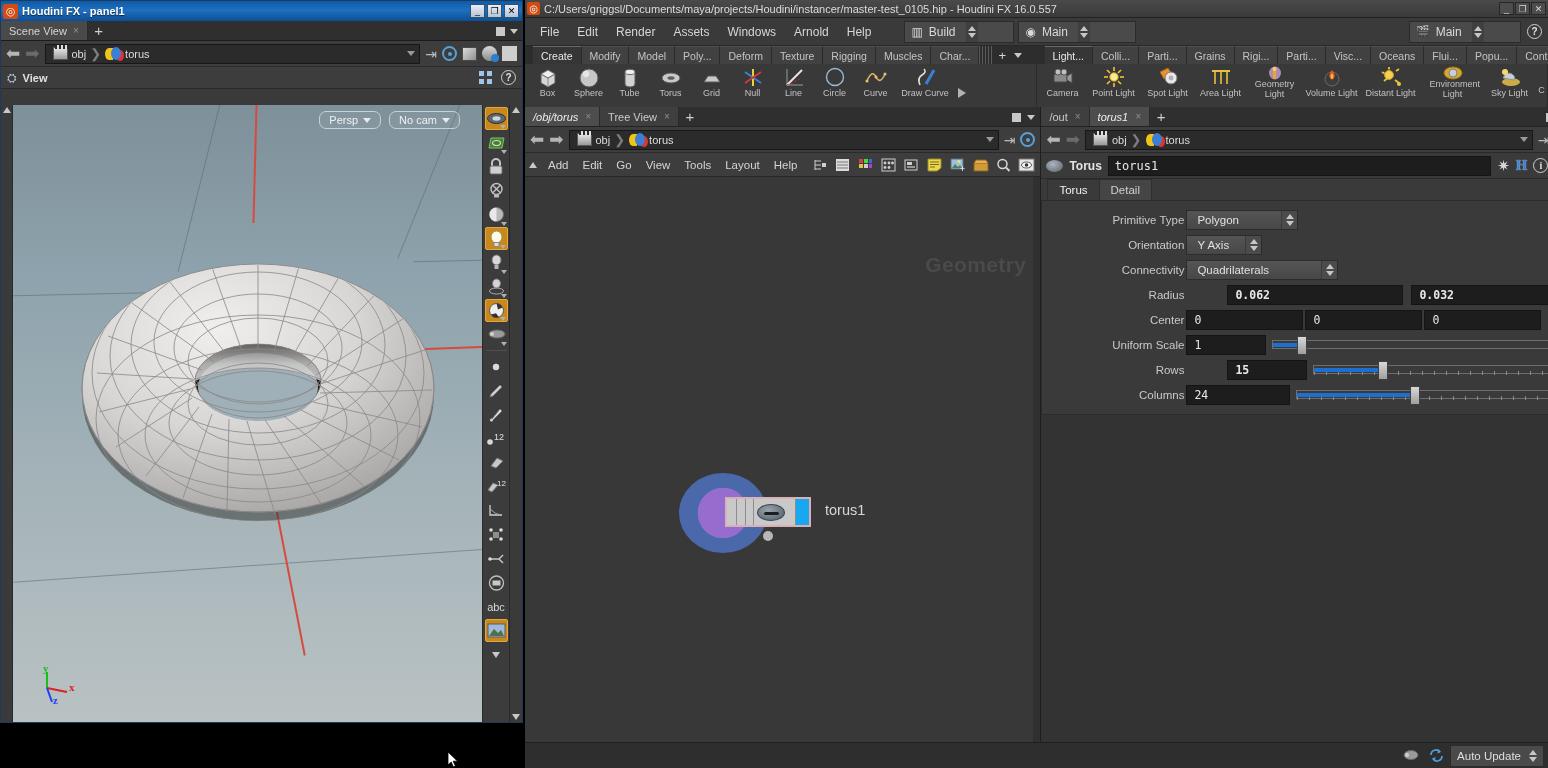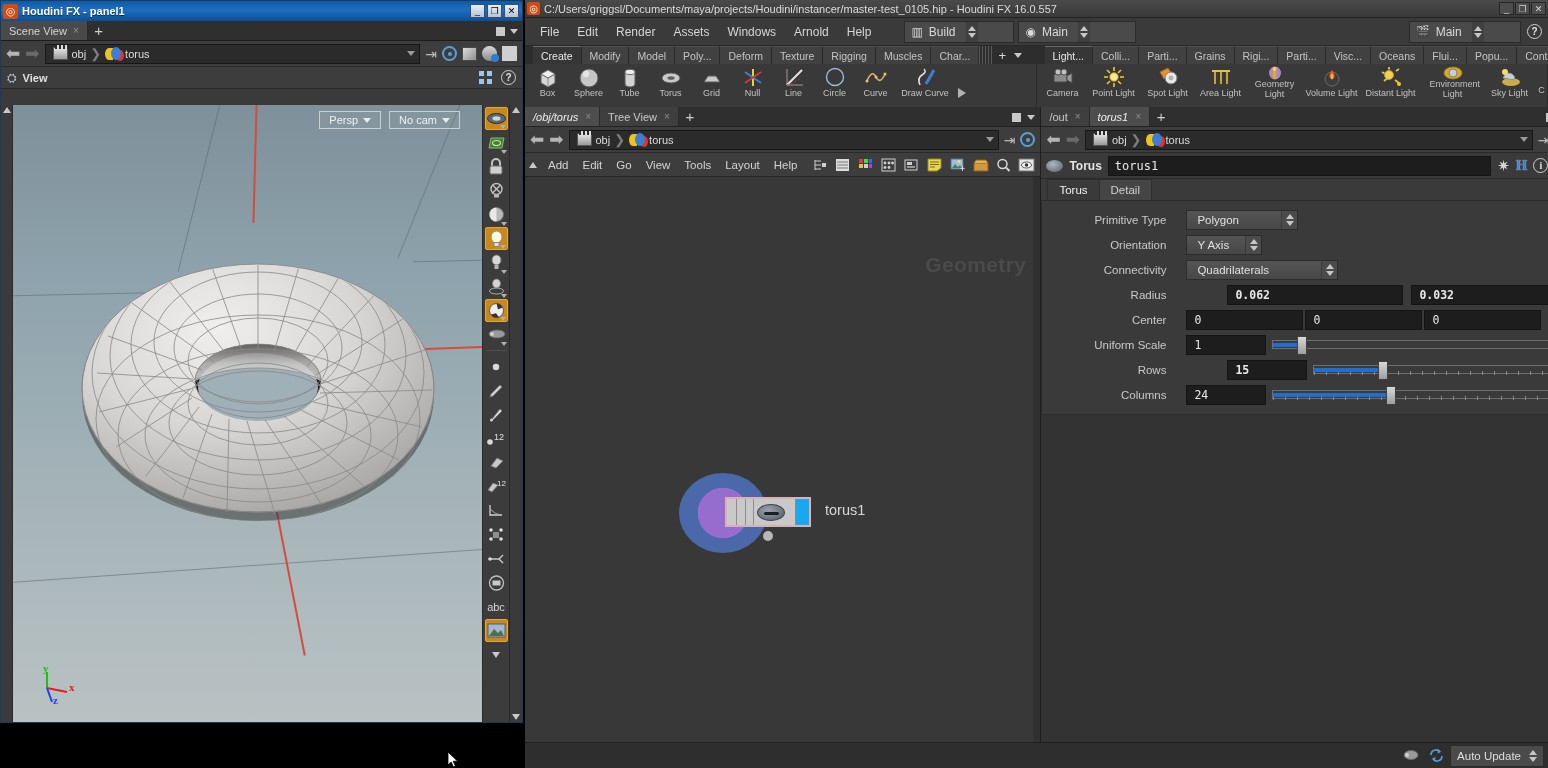--- a/index.html
+++ b/index.html
@@ -56,21 +56,21 @@
   .help-ico{width:15px;height:15px;border-radius:50%;border:1.5px solid #d0d0d0;display:flex;align-items:center;justify-content:center;font-size:10px;font-weight:bold;color:#e4e4e4;}
 
   .p1-body{position:absolute;left:0;top:104px;right:0;bottom:0;display:flex;}
   .vp-scroll-l{width:12px;background:#3a3a3a;border-right:1px solid #2a2a2a;display:flex;flex-direction:column;align-items:center;padding-top:2px;}
   .tri-up{width:0;height:0;border-left:4px solid transparent;border-right:4px solid transparent;border-bottom:6px solid #c8c8c8;}
   .tri-dn{width:0;height:0;border-left:4px solid transparent;border-right:4px solid transparent;border-top:6px solid #c8c8c8;}
 
   .viewport{position:relative;flex:1;overflow:hidden;
     background:linear-gradient(to bottom,#7e9099 0%,#8ea3ad 28%,#a4b3b8 62%,#b9c2c3 100%);}
   .vp-chips{position:absolute;right:22px;top:6px;display:flex;gap:8px;z-index:5;}
-  .chip{border:1px solid #c6d2d6;border-radius:0;padding:2px 9px;font-size:11px;color:#edf2f4;display:flex;align-items:center;gap:5px;background:rgba(255,255,255,.04);}
+  .chip{border:1px solid #c6d2d6;border-radius:7px;padding:2px 9px;font-size:11px;color:#edf2f4;display:flex;align-items:center;gap:5px;background:rgba(255,255,255,.04);}
   .chip .cd{width:0;height:0;border-left:4px solid transparent;border-right:4px solid transparent;border-top:5px solid #e4ecef;}
   .gridline{position:absolute;background:rgba(90,105,115,.55);}
   .axisline{position:absolute;background:#d64b3f;}
   .gizmo{position:absolute;left:26px;bottom:16px;width:46px;height:40px;}
   .gz-lbl{position:absolute;font-size:11px;font-weight:bold;font-family:"Liberation Serif",serif;}
 
   .vp-toolbar{width:27px;background:#3c3c3c;border-left:1px solid #2a2a2a;display:flex;flex-direction:column;align-items:center;padding-top:2px;gap:1px;}
   .vt{width:23px;height:23px;display:flex;align-items:center;justify-content:center;position:relative;border-radius:2px;}
   .vt.on{background:#c8881c;border:1px solid #e0a93e;}
   .vt-sep{width:21px;height:1px;background:#505050;margin:3px 0;}
@@ -152,21 +152,21 @@
   .gear-ico{font-size:15px;color:#d7d7d7;}
   .h-ico{font-family:"Liberation Serif",serif;font-weight:bold;font-size:15px;color:#3f7fd0;text-shadow:0 0 1px #fff;}
   .i-ico,.q-ico{width:15px;height:15px;border-radius:50%;border:1.4px solid #d0d0d0;display:flex;align-items:center;justify-content:center;font-size:10px;font-weight:bold;color:#e2e2e2;font-family:"Liberation Serif",serif;}
 
   .par-tabs{height:22px;background:#3a3a3a;display:flex;align-items:stretch;padding-left:6px;border-bottom:1px solid #2c2c2c;}
   .ptab{padding:0 11px;display:flex;align-items:center;font-size:11.5px;color:#d0d0d0;background:#454545;border:1px solid #2e2e2e;border-bottom:none;margin-right:-1px;}
   .ptab.active{background:#3a3a3a;color:#eee;border-bottom:1px solid #3a3a3a;}
 
   .par-body{background:#3a3a3a;padding:8px 6px 8px 0;border:1px solid #2c2c2c;border-top:none;}
   .prow{display:flex;align-items:center;height:22px;margin-bottom:3px;}
-  .plabel{width:144px;text-align:right;padding-right:20px;font-size:11.5px;color:#c9c9c9;}
+  .plabel{width:144px;text-align:right;padding-right:2px;font-size:11.5px;color:#c9c9c9;}
   .pmenu{height:20px;background:linear-gradient(to bottom,#555,#474747);border:1px solid #2c2c2c;display:flex;align-items:center;font-size:11.5px;color:#e0e0e0;}
   .pmenu .txt{padding:0 10px;}
   .pmenu .mspin{width:16px;height:18px;background:#4b4b4b;border-left:1px solid #3a3a3a;display:flex;flex-direction:column;align-items:center;justify-content:center;gap:2px;margin-left:auto;}
   .pfield{height:20px;background:#1d1d1d;border:1px solid #141414;display:flex;align-items:center;padding:0 7px;font-family:"DejaVu Sans Mono",monospace;font-size:11.5px;color:#e8e8e8;}
   .pfield.bold{font-weight:bold;margin-left:41px;}
   .pslider{flex:1;height:20px;display:flex;align-items:center;position:relative;margin-left:6px;}
   .strack{position:absolute;left:0;right:0;height:9px;top:5px;border:1px solid #6e6e6e;background:#3a3a3a;}
   .sfill{position:absolute;left:1px;height:4px;top:8px;background:#1f6fd0;}
   .sticks{position:absolute;left:1px;right:1px;bottom:5px;height:4px;background:repeating-linear-gradient(90deg,#8a8a8a 0 1px,transparent 1px 12px);}
   .shandle{position:absolute;width:10px;height:19px;top:1px;background:linear-gradient(to bottom,#d8d8d8,#9e9e9e);border:1px solid #404040;}
@@ -1042,21 +1042,21 @@
           <div class="pslider">
             <div class="strack"></div>
               <div class="sticks"></div>
               <div class="sfill" style="width:68px;"></div>
             <div class="shandle" style="left:65px;"></div>
           </div>
         </div>
 
         <div class="prow" style="margin-bottom:0;">
           <div class="plabel">Columns</div>
-          <div class="pfield" style="width:80px;text-align:center;">24</div>
+          <div class="pfield" style="width:104px;text-align:center;">24</div>
           <div class="pslider">
             <div class="strack"></div>
               <div class="sticks"></div>
               <div class="sfill" style="width:118px;"></div>
             <div class="shandle" style="left:114px;"></div>
           </div>
         </div>
       </div>
 
       <div class="par-bottomfill"></div>

